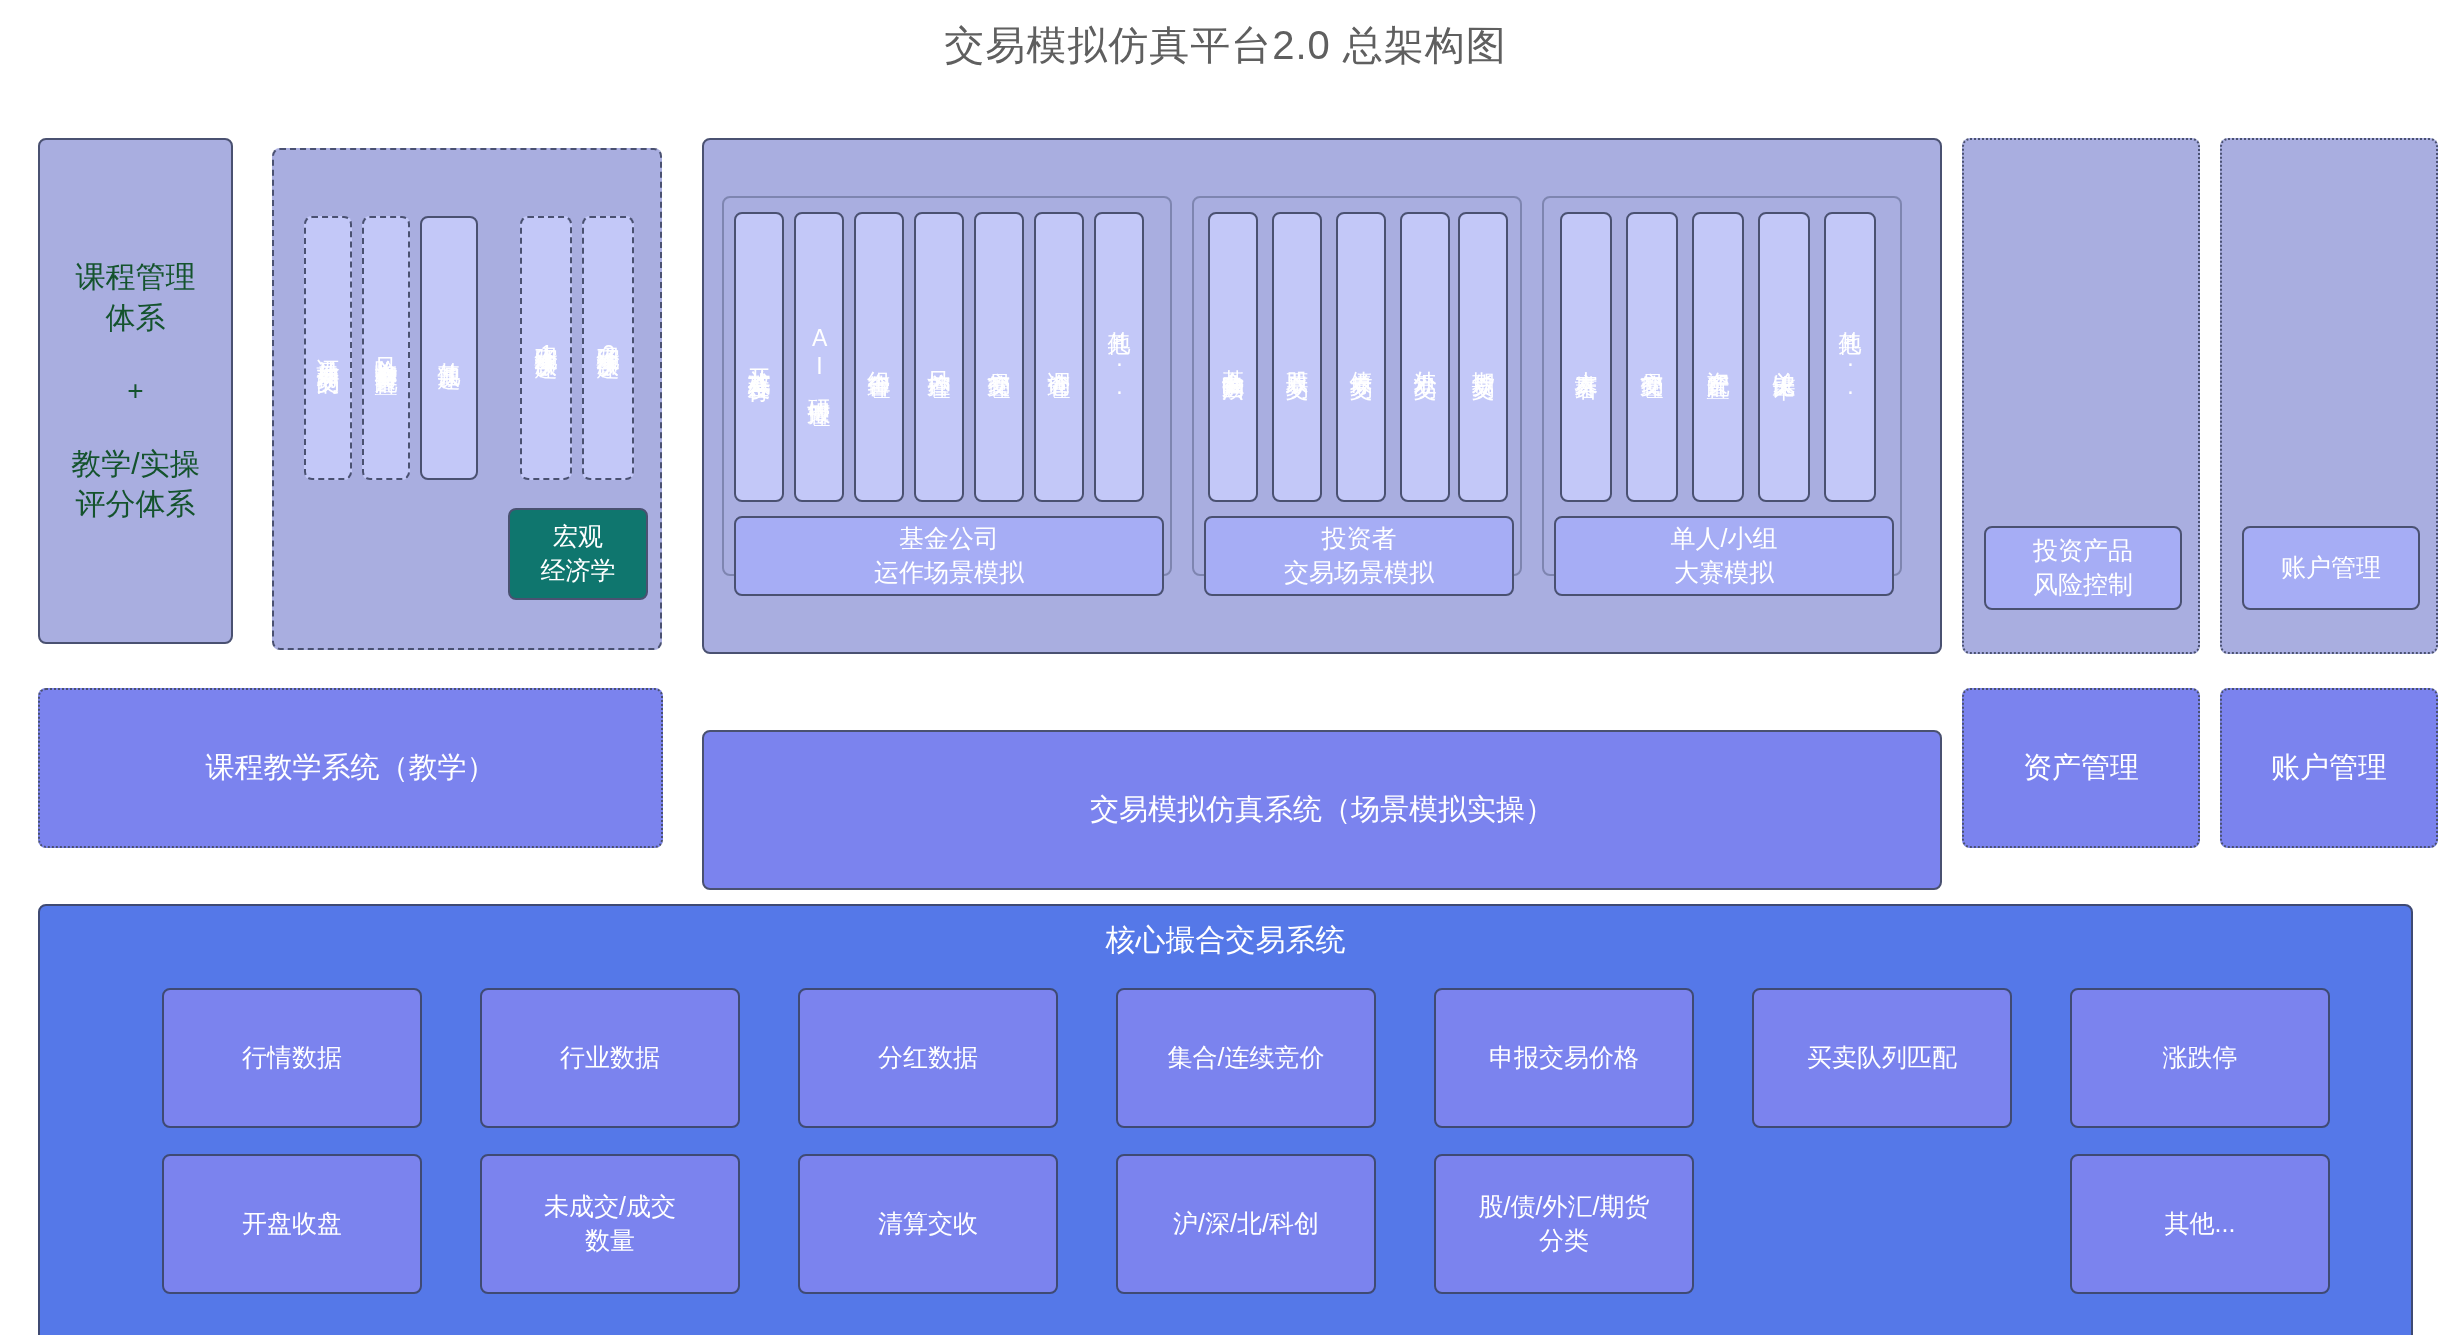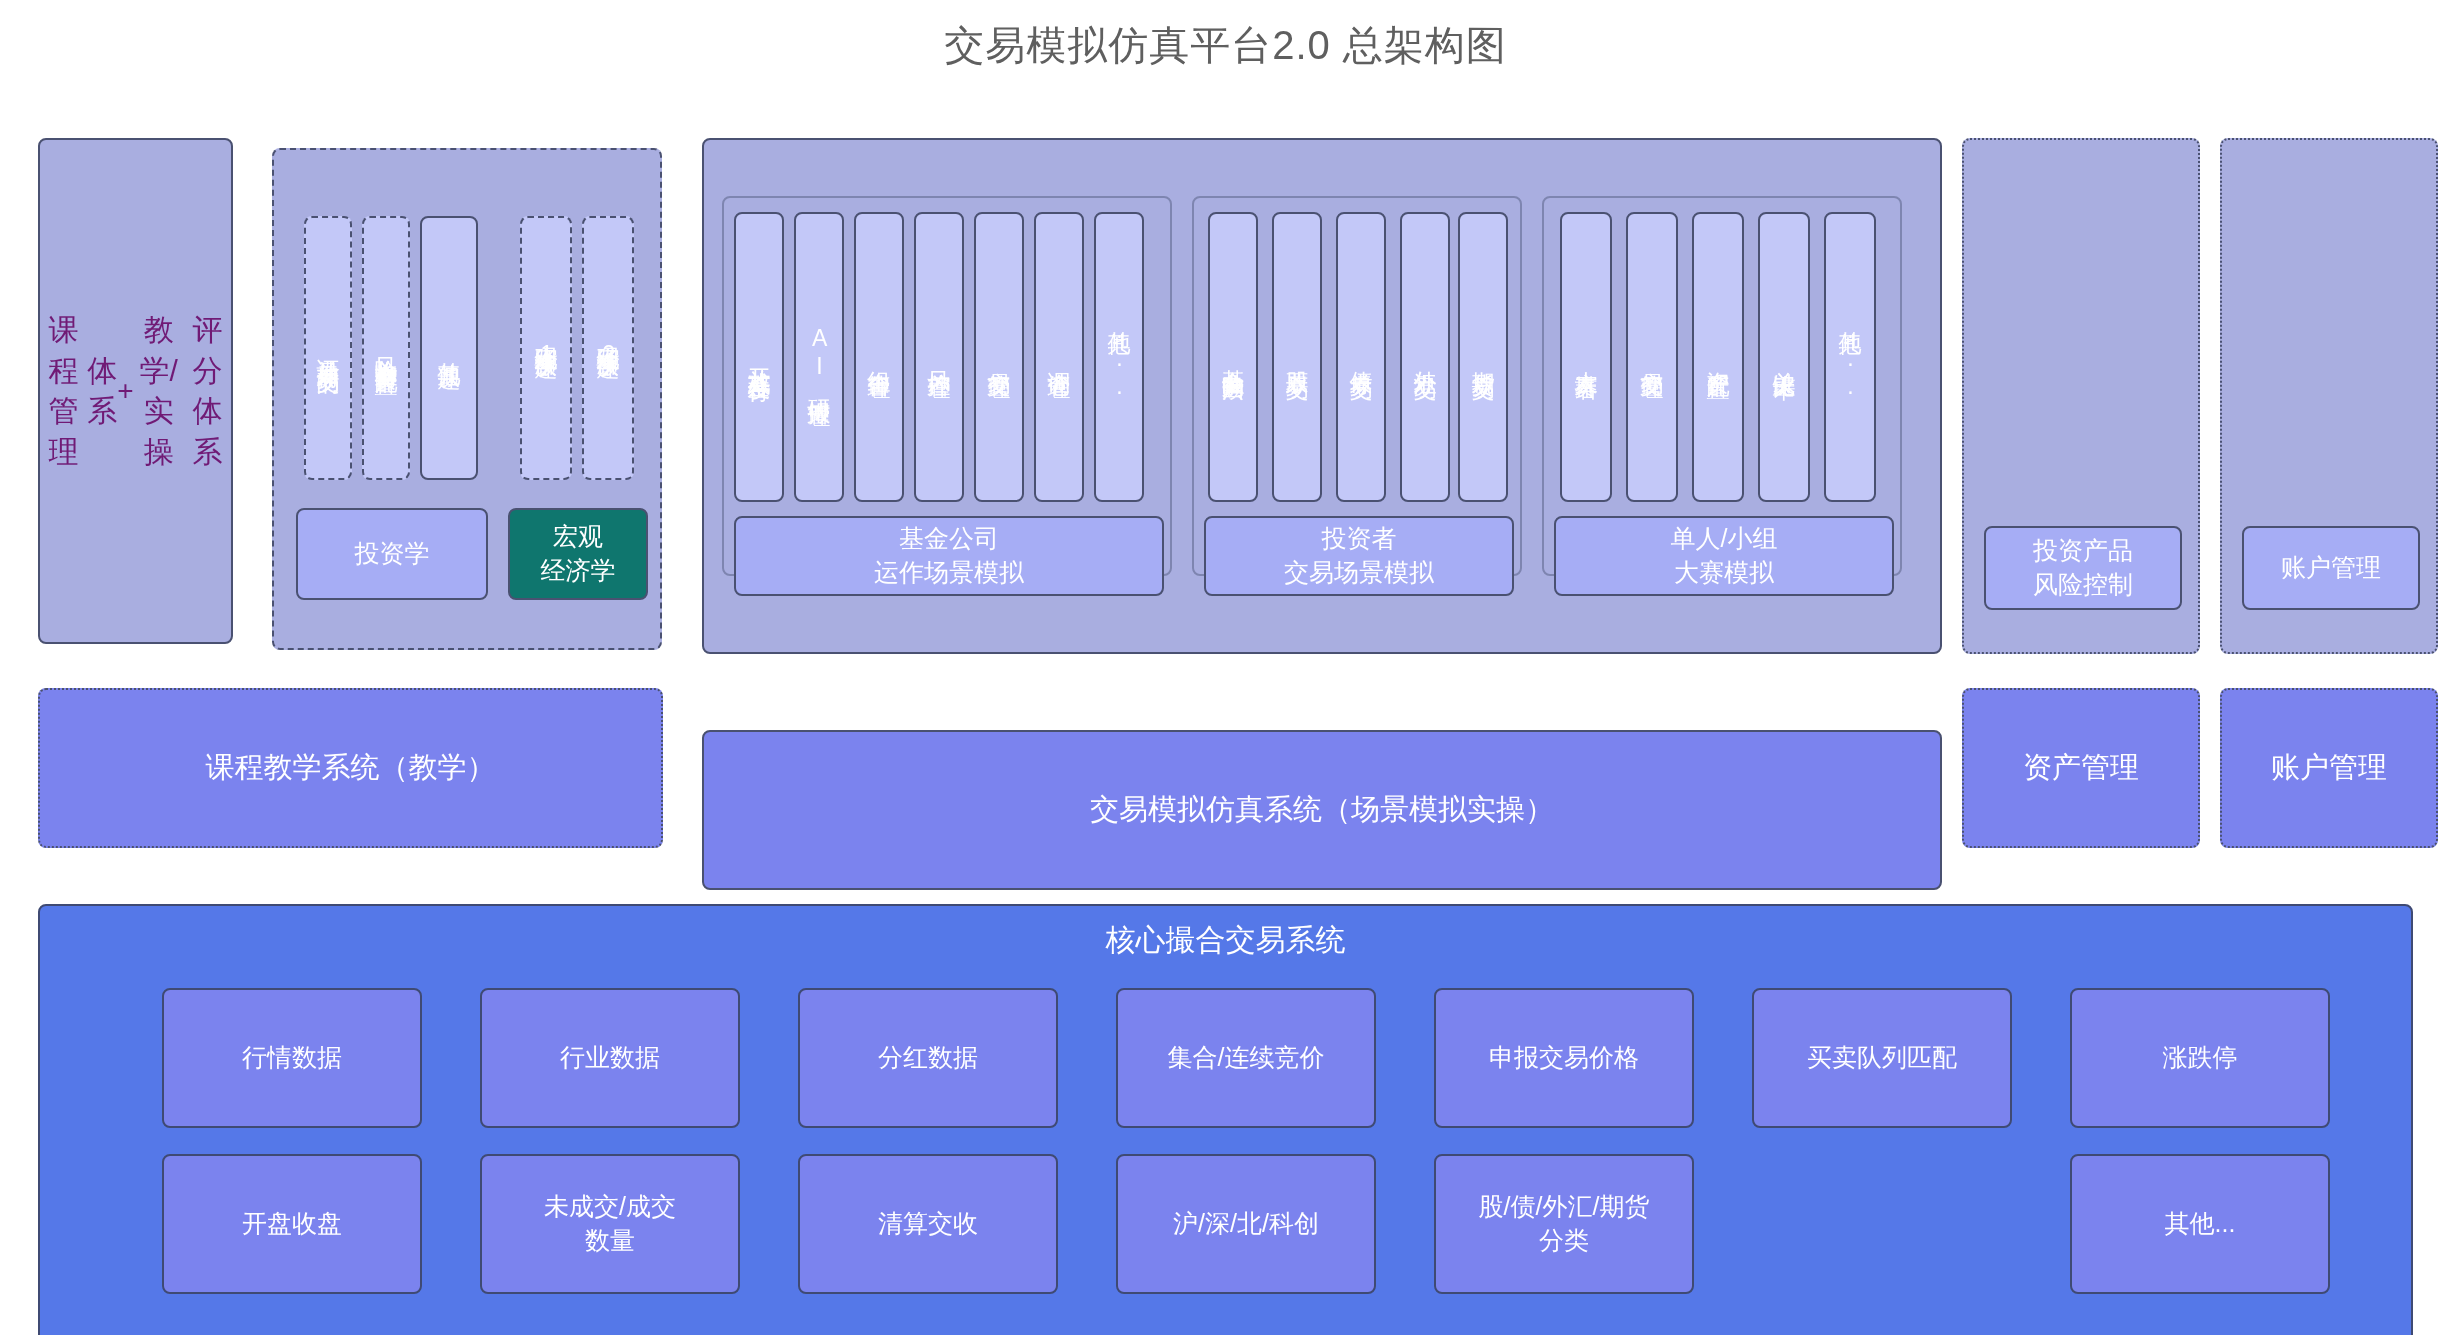--- a/index.html
+++ b/index.html
@@ -56,23 +56,23 @@
     border-radius: 8px;
     color: #ffffff;
     display: flex; align-items: center; justify-content: center;
     text-align: center;
     font-size: 25px; line-height: 1.35;
     white-space: pre-line;
   }
 
   .course-title {
     position: absolute; inset: 0;
-    display: flex; flex-direction: row;
+    display: flex; flex-direction: column;
     align-items: center; justify-content: center;
-    color: #701a75; font-size: 30px; line-height: 1.35;
+    color: #14532d; font-size: 30px; line-height: 1.35;
     text-align: center;
   }
   .course-title .plus { margin: 34px 0; font-size: 28px; }
 
   
   .sysbar {
     position: absolute;
     background: #7b83ee;
     border: 2px dotted #4a5171;
     border-radius: 8px;
@@ -125,21 +125,20 @@
   </div>
 
   <div class="panel dashed" style="left:272px; top:148px; width:390px; height:502px;">
 
     <div class="subbox dashed pillar" style="left:30px; top:66px; width:48px; height:264px;">证券是如何交易的</div>
     <div class="subbox dashed pillar" style="left:88px; top:66px; width:48px; height:264px;">风险收益与资产配置</div>
     <div class="subbox pillar" style="left:146px; top:66px; width:58px; height:264px;">其他课题</div>
     <div class="subbox dashed pillar" style="left:246px; top:66px; width:52px; height:264px;">宏观经济学课题1</div>
     <div class="subbox dashed pillar" style="left:308px; top:66px; width:52px; height:264px;">宏观经济学课题2</div>
 
-    <div class="capbox dashed" style="left:22px; top:358px; width:192px; height:92px; background:#a6adf5;">投资学</div>
     <div class="capbox dashed" style="left:234px; top:358px; width:140px; height:92px; background:#0f766e;">宏观
 经济学</div>
   </div>
 
   <div class="panel" style="left:702px; top:138px; width:1240px; height:516px;">
 
     <div class="panel" style="left:18px; top:56px; width:450px; height:380px; background:#a9aee0; border-color:#7e85b0;">
       <div class="subbox pillar" style="left:10px; top:14px; width:50px; height:290px;">开放式基金发行</div>
       <div class="subbox pillar" style="left:70px; top:14px; width:50px; height:290px;">AI研报管理</div>
       <div class="subbox pillar" style="left:130px; top:14px; width:50px; height:290px;">组合管理</div>

